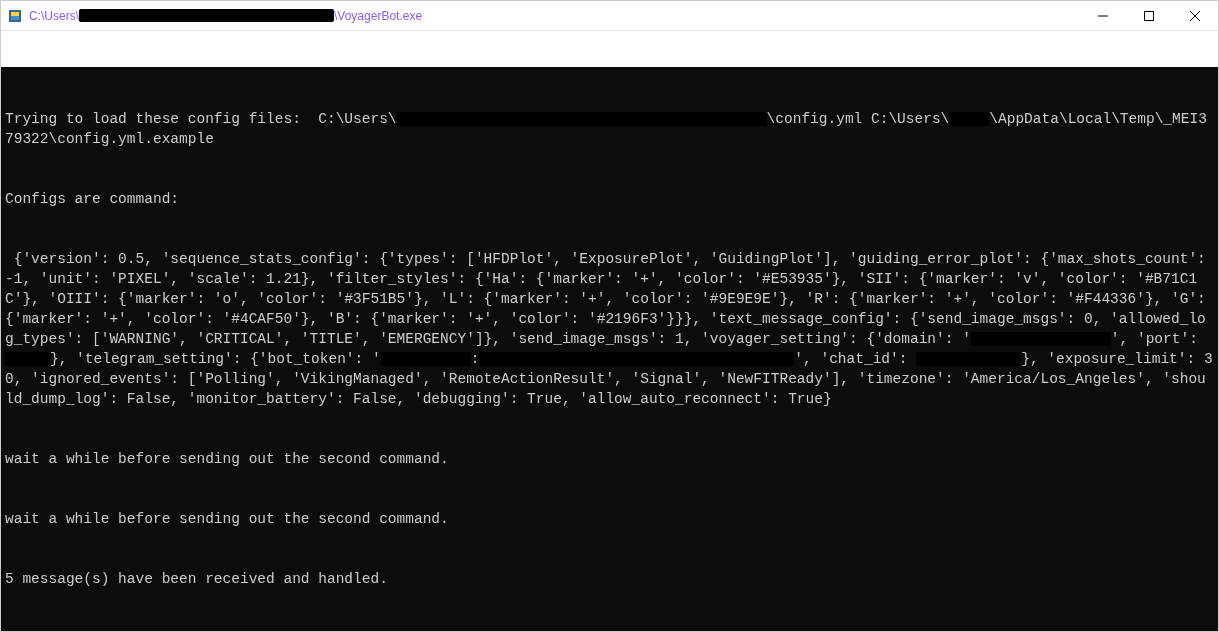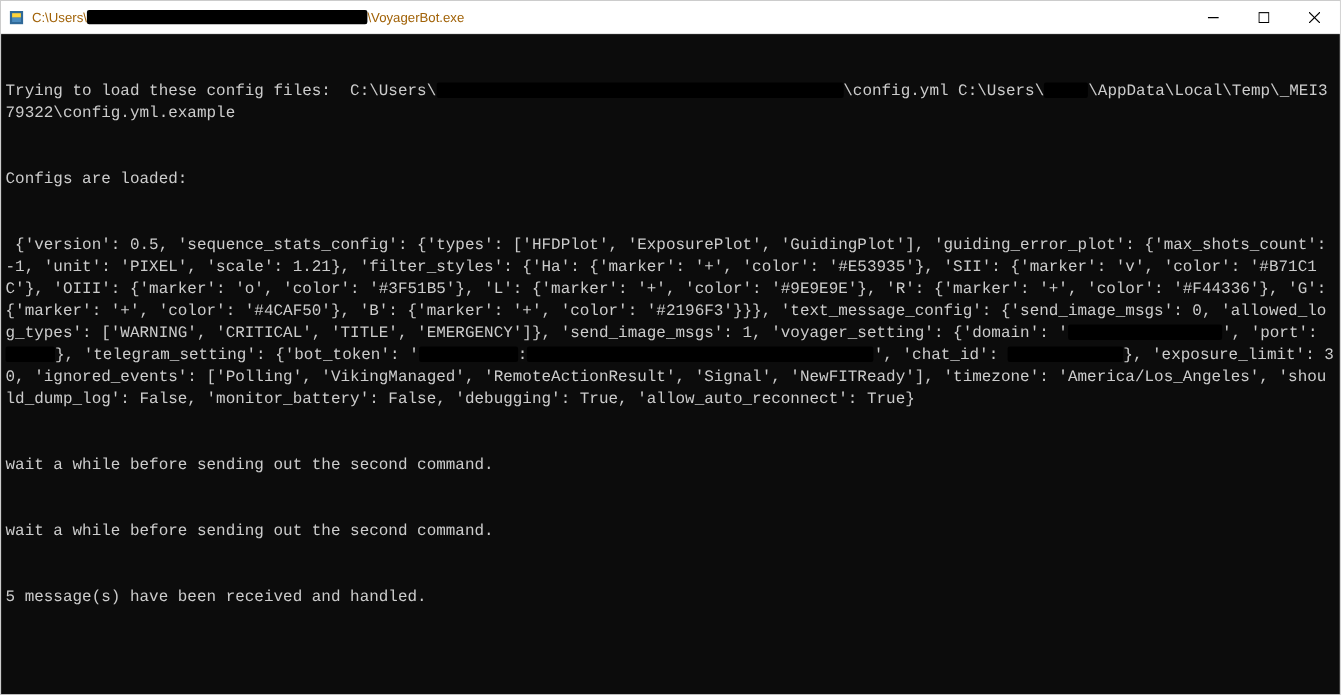--- a/index.html
+++ b/index.html
@@ -23,21 +23,21 @@
       flex-direction: column;
     }
     .titlebar {
       height: 30px;
       background: #fff;
       display: flex;
       align-items: center;
       padding-left: 6px;
       border-bottom: 1px solid #e5e5e5;
       font-size: 12px;
-      color: #a16207;
+      color: #8b5cf6;
     }
     .titlebar-icon {
       width: 16px;
       height: 16px;
       margin-right: 6px;
       display: inline-flex;
       align-items: center;
       justify-content: center;
     }
     .titlebar-icon svg {
@@ -76,20 +76,21 @@
       flex: 1;
       background: #0c0c0c;
       color: #cccccc;
       font-family: Consolas, "Courier New", monospace;
       font-size: 14.5px;
       line-height: 20px;
       padding: 2px 4px;
       overflow: hidden;
       white-space: pre-wrap;
       word-break: break-all;
+      margin-top: 36px;
     }
     .terminal .line {
       white-space: pre-wrap;
       word-break: break-all;
     }
     .redact {
       display: inline-block;
       background: #000;
       height: 14px;
       vertical-align: middle;
@@ -127,19 +128,19 @@
         <svg width="10" height="10" viewBox="0 0 10 10">
             <line x1="0" y1="0" x2="10" y2="10" stroke="#000" stroke-width="1"></line>
             <line x1="10" y1="0" x2="0" y2="10" stroke="#000" stroke-width="1"></line>
           </svg>
       </div>
     </div>
   </div>
 
   <div class="terminal">
     <div class="line"><span>Trying to load these config files:  C:\Users\</span><span class="redact" style="width:370px"></span><span>\config.yml C:\Users\</span><span class="redact" style="width:40px"></span><span>\AppData\Local\Temp\_MEI379322\config.yml.example</span></div>
-    <div class="line">Configs are loaded:</div>
+    <div class="line">Configs are command:</div>
     <div class="line"><span> {'version': 0.5, 'sequence_stats_config': {'types': ['HFDPlot', 'ExposurePlot', 'GuidingPlot'], 'guiding_error_plot': {'max_shots_count': -1, 'unit': 'PIXEL', 'scale': 1.21}, 'filter_styles': {'Ha': {'marker': '+', 'color': '#E53935'}, 'SII': {'marker': 'v', 'color': '#B71C1C'}, 'OIII': {'marker': 'o', 'color': '#3F51B5'}, 'L': {'marker': '+', 'color': '#9E9E9E'}, 'R': {'marker': '+', 'color': '#F44336'}, 'G': {'marker': '+', 'color': '#4CAF50'}, 'B': {'marker': '+', 'color': '#2196F3'}}}, 'text_message_config': {'send_image_msgs': 0, 'allowed_log_types': ['WARNING', 'CRITICAL', 'TITLE', 'EMERGENCY']}, 'send_image_msgs': 1, 'voyager_setting': {'domain': '</span><span class="redact" style="width:140px"></span><span>', 'port': </span><span class="redact" style="width:45px"></span><span>}, 'telegram_setting': {'bot_token': '</span><span class="redact" style="width:90px"></span><span>:</span><span class="redact" style="width:315px"></span><span>', 'chat_id': </span><span class="redact" style="width:105px"></span><span>}, 'exposure_limit': 30, 'ignored_events': ['Polling', 'VikingManaged', 'RemoteActionResult', 'Signal', 'NewFITReady'], 'timezone': 'America/Los_Angeles', 'should_dump_log': False, 'monitor_battery': False, 'debugging': True, 'allow_auto_reconnect': True}</span></div>
     <div class="line">wait a while before sending out the second command.</div>
     <div class="line">wait a while before sending out the second command.</div>
     <div class="line">5 message(s) have been received and handled.</div>
   </div>
 </div>
 
 </body></html>

